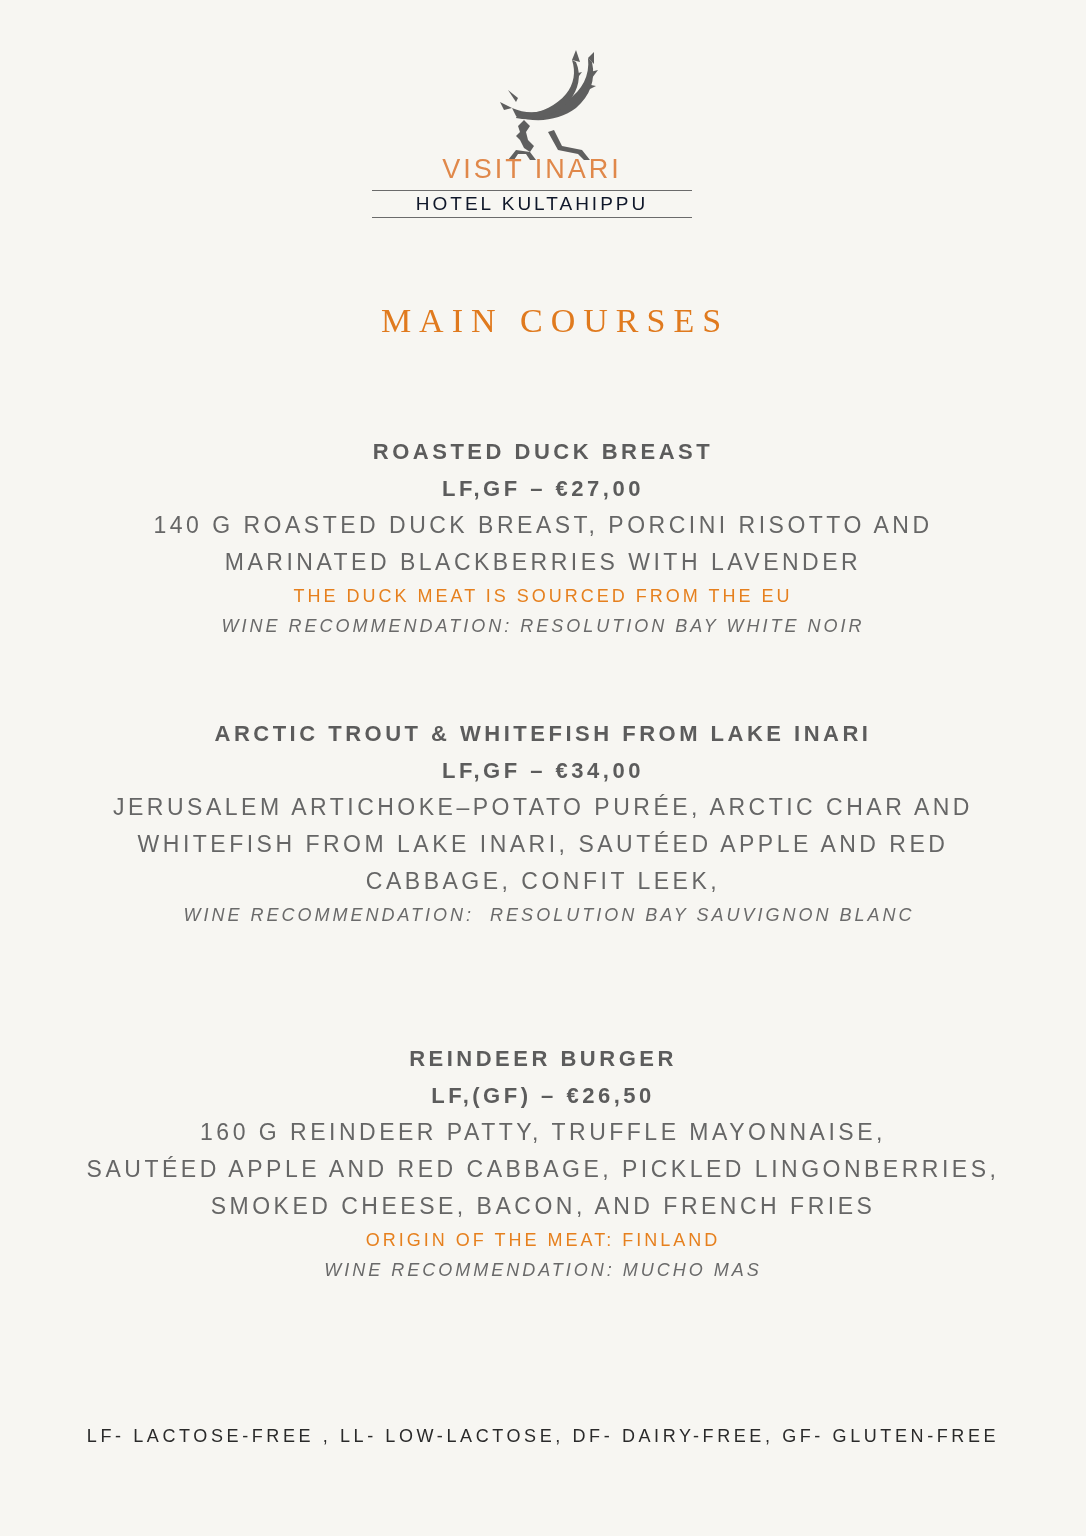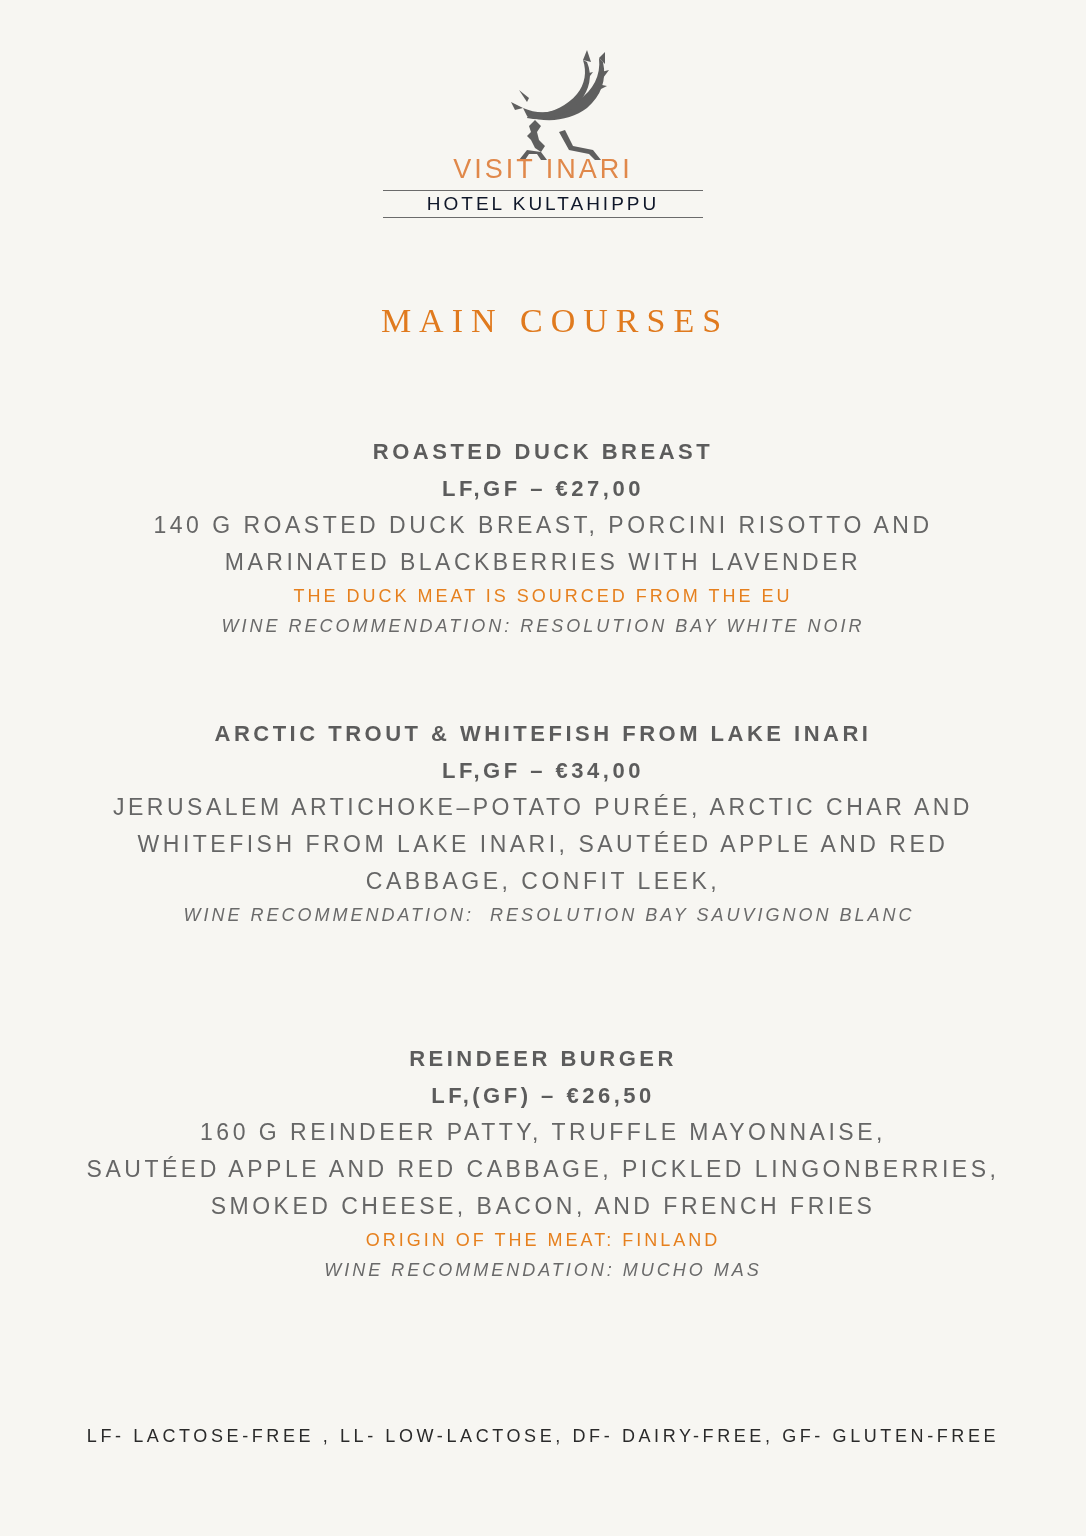--- a/index.html
+++ b/index.html
@@ -5,21 +5,21 @@
     html, body { margin: 0; padding: 0; }
     body {
       width: 1086px; height: 1536px;
       background: #f7f6f2;
       position: relative;
       overflow: hidden;
       font-family: "Liberation Sans", sans-serif;
       color: #5e5e5e;
     }
     .logo {
-      position: absolute; left: 383px; top: 50px; width: 320px; height: 172px;
+      position: absolute; left: 372px; top: 50px; width: 320px; height: 172px;
     }
     .logo-svg { position: absolute; left: 118px; top: 0; width: 110px; height: 110px; }
     .logo-title {
       position: absolute; left: 0; width: 320px; top: 150px;
       text-align: center; font-size: 27px; letter-spacing: 3px;
       color: #e0884a; font-weight: normal; line-height: 1;
     }
     .logo-title { top: 106px; }
     .logo-rule { position: absolute; left: 0; width: 320px; height: 1px; background: #6b6b6b; }
     .logo-sub {

